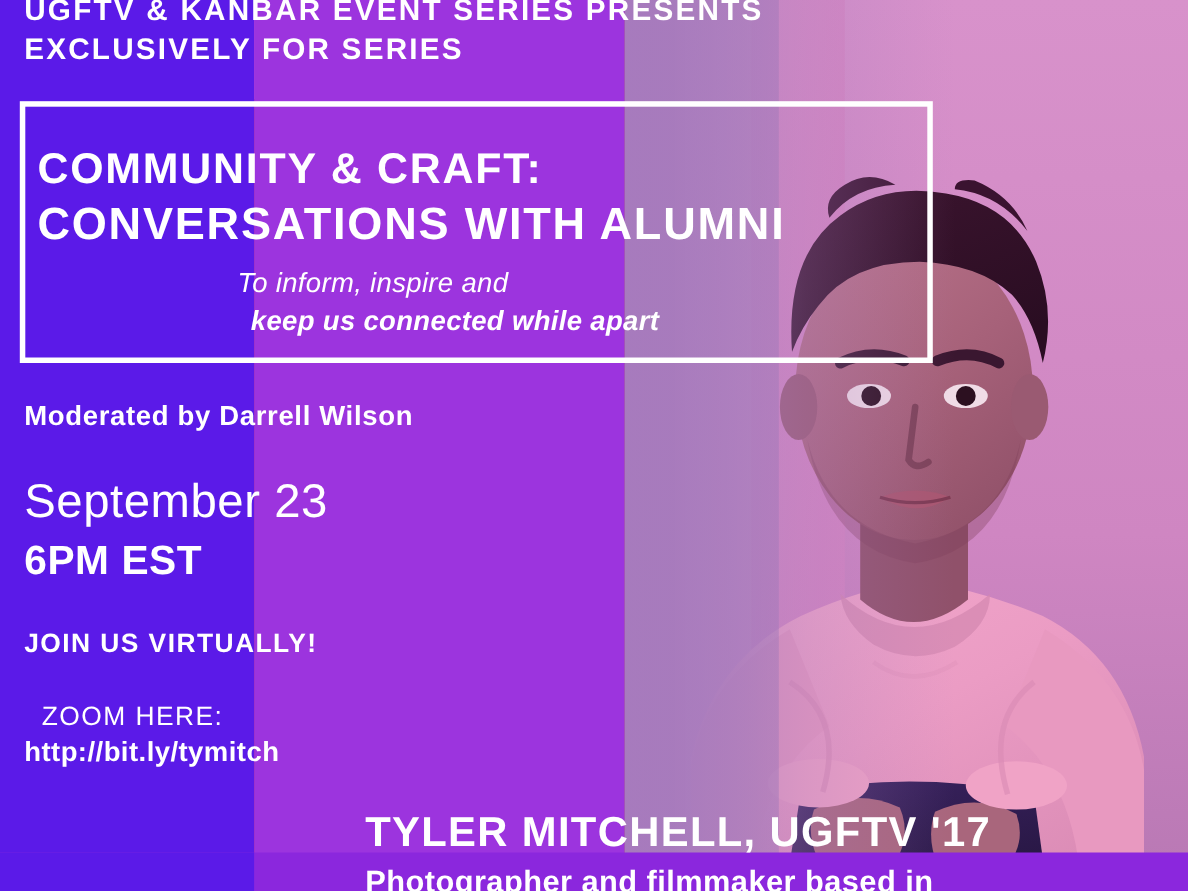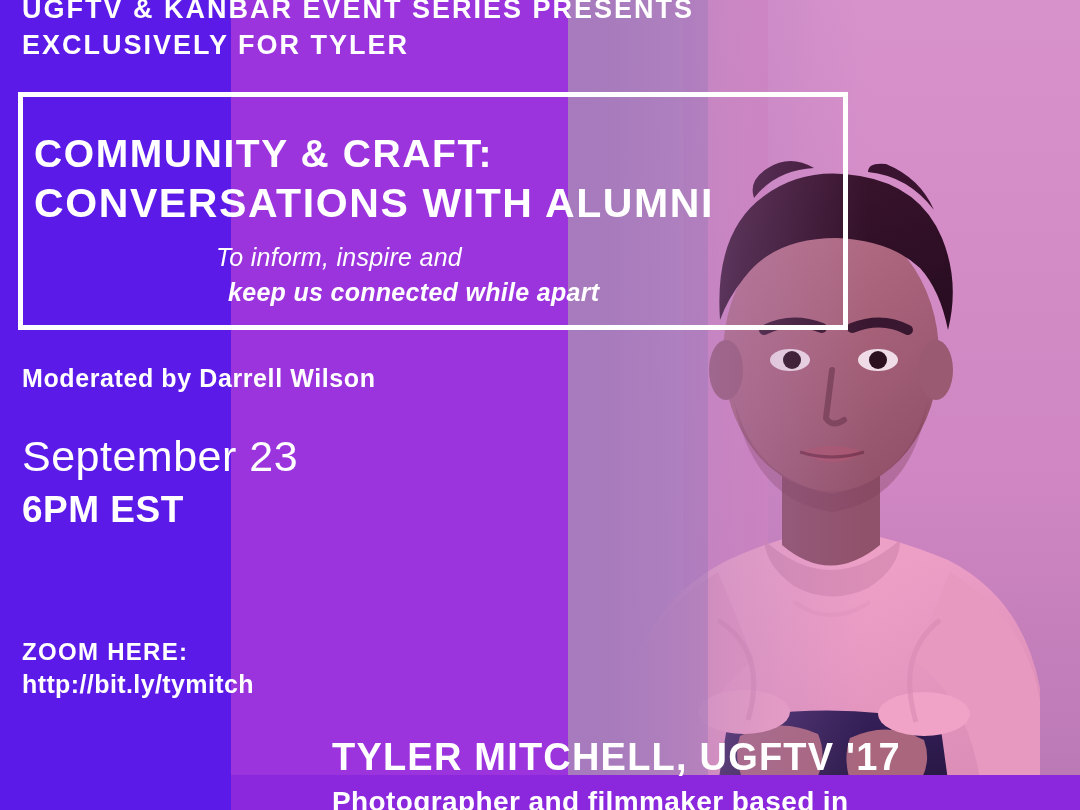--- a/index.html
+++ b/index.html
@@ -61,21 +61,21 @@
   #title-line2{left:34px;top:180px;font-size:41px;font-weight:bold;letter-spacing:1.6px;}
   #sub-line1{left:216px;top:243px;font-size:25px;font-weight:normal;font-style:italic;letter-spacing:.3px;}
   #sub-line2{left:228px;top:278px;font-size:25px;font-weight:bold;font-style:italic;letter-spacing:.3px;}
 
   #moderator{left:22px;top:364px;font-size:25px;font-weight:bold;letter-spacing:.6px;text-align:center;}
 
   #date{left:22px;top:432px;font-size:43px;font-weight:normal;letter-spacing:.5px;}
   #time{left:22px;top:489px;font-size:37px;font-weight:bold;letter-spacing:.5px;}
 
   #join{left:22px;top:572px;font-size:24px;font-weight:bold;letter-spacing:1.3px;}
-  #zoom-label{left:22px;top:638px;font-size:24px;font-weight:bold;letter-spacing:1.3px;}
+  #zoom-label{left:38px;top:638px;font-size:24px;font-weight:normal;letter-spacing:1.3px;}
   #zoom-url{left:22px;top:670px;font-size:25px;font-weight:bold;letter-spacing:.4px;}
 
   #speaker{left:332px;top:736px;font-size:38px;font-weight:bold;letter-spacing:1.2px;}
   #speaker-desc{left:332px;top:786px;font-size:28px;font-weight:bold;letter-spacing:.4px;}
 </style>
 </head>
 <body>
 
 <div id="poster">
 
@@ -167,31 +167,32 @@
 
       <path d="M 150 620 Q 200 652 180 720" stroke="#d98ab4" stroke-width="5" fill="none" opacity="0.6"></path>
       <path d="M 372 620 Q 328 654 348 722" stroke="#d98ab4" stroke-width="5" fill="none" opacity="0.6"></path>
       <path d="M 226 602 Q 262 628 302 602" stroke="#e294bc" stroke-width="4" fill="none" opacity="0.5"></path>
     </svg>
   </div>
   <div id="photo-veil"></div>
   <div id="photo-veil2"></div>
 
   <div class="txt" id="header-line1">UGFTV &amp; KANBAR EVENT SERIES PRESENTS</div>
-  <div class="txt" id="header-line2">EXCLUSIVELY FOR TYLER</div>
+  <div class="txt" id="header-line2">EXCLUSIVELY FOR SERIES</div>
 
   <div id="title-box"></div>
   <div class="txt" id="title-line1">COMMUNITY &amp; CRAFT:</div>
   <div class="txt" id="title-line2">CONVERSATIONS WITH ALUMNI</div>
   <div class="txt" id="sub-line1">To inform, inspire and</div>
   <div class="txt" id="sub-line2">keep us connected while apart</div>
 
   <div class="txt" id="moderator">Moderated by Darrell Wilson</div>
   <div class="txt" id="date">September 23</div>
   <div class="txt" id="time">6PM EST</div>
+  <div class="txt" id="join">JOIN US VIRTUALLY!</div>
   <div class="txt" id="zoom-label">ZOOM HERE:</div>
   <div class="txt" id="zoom-url">http://bit.ly/tymitch</div>
 
   <div id="footer-band"></div>
   <div id="footer-band-left"></div>
   <div class="txt" id="speaker">TYLER MITCHELL, UGFTV '17</div>
   <div class="txt" id="speaker-desc">Photographer and filmmaker based in</div>
 
 </div>
 

